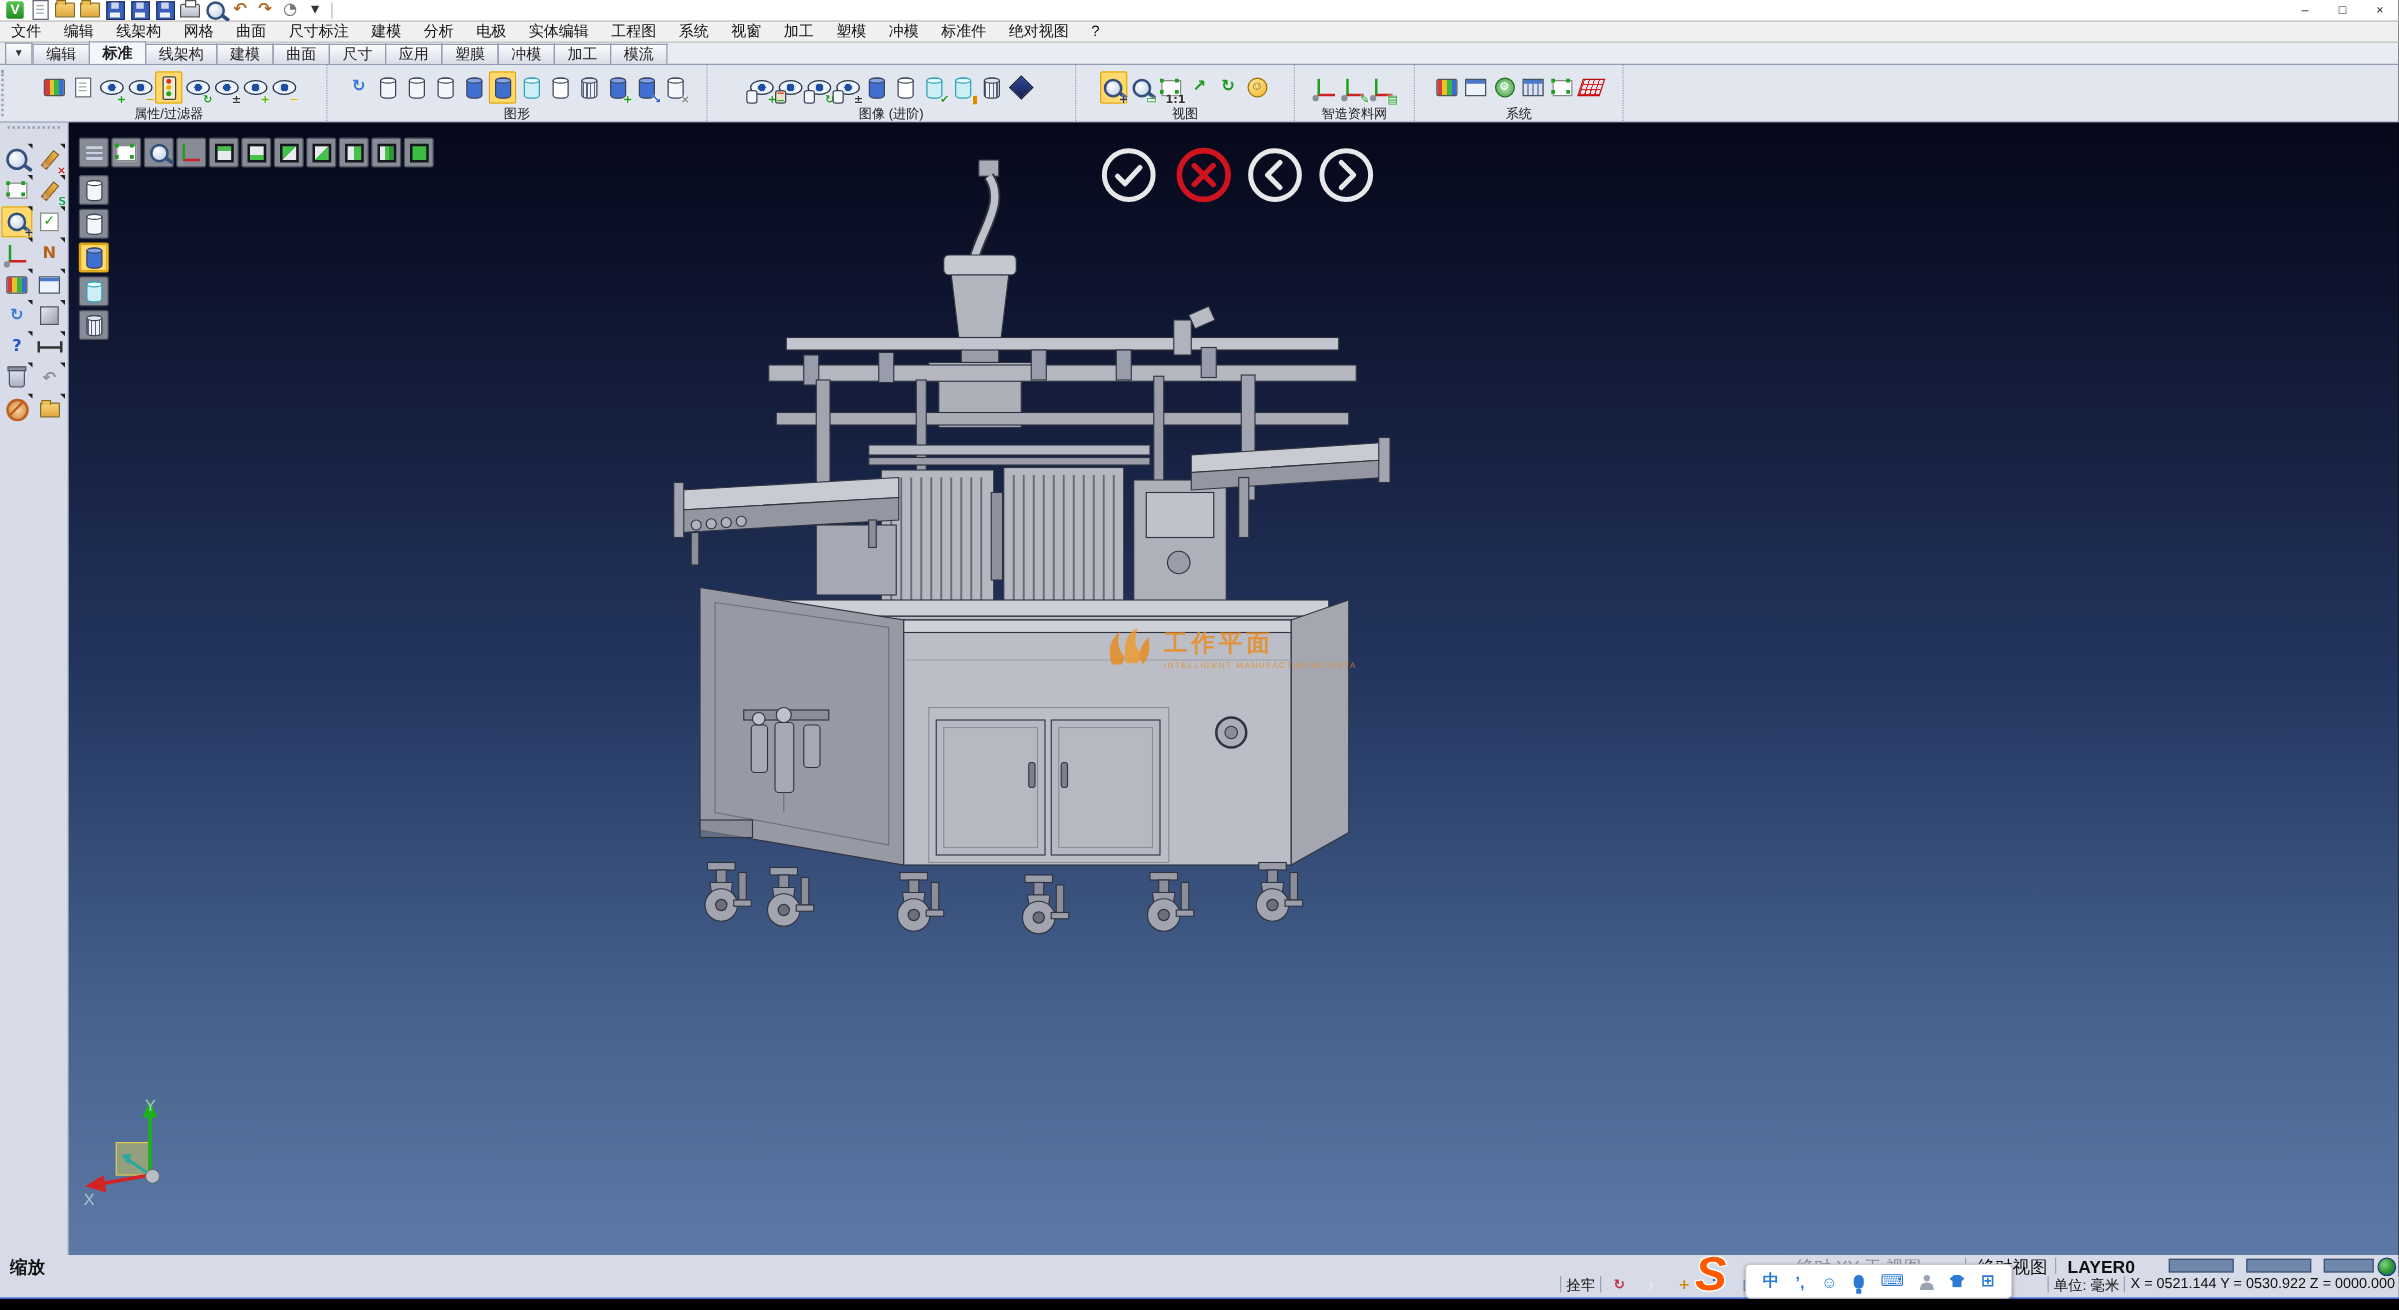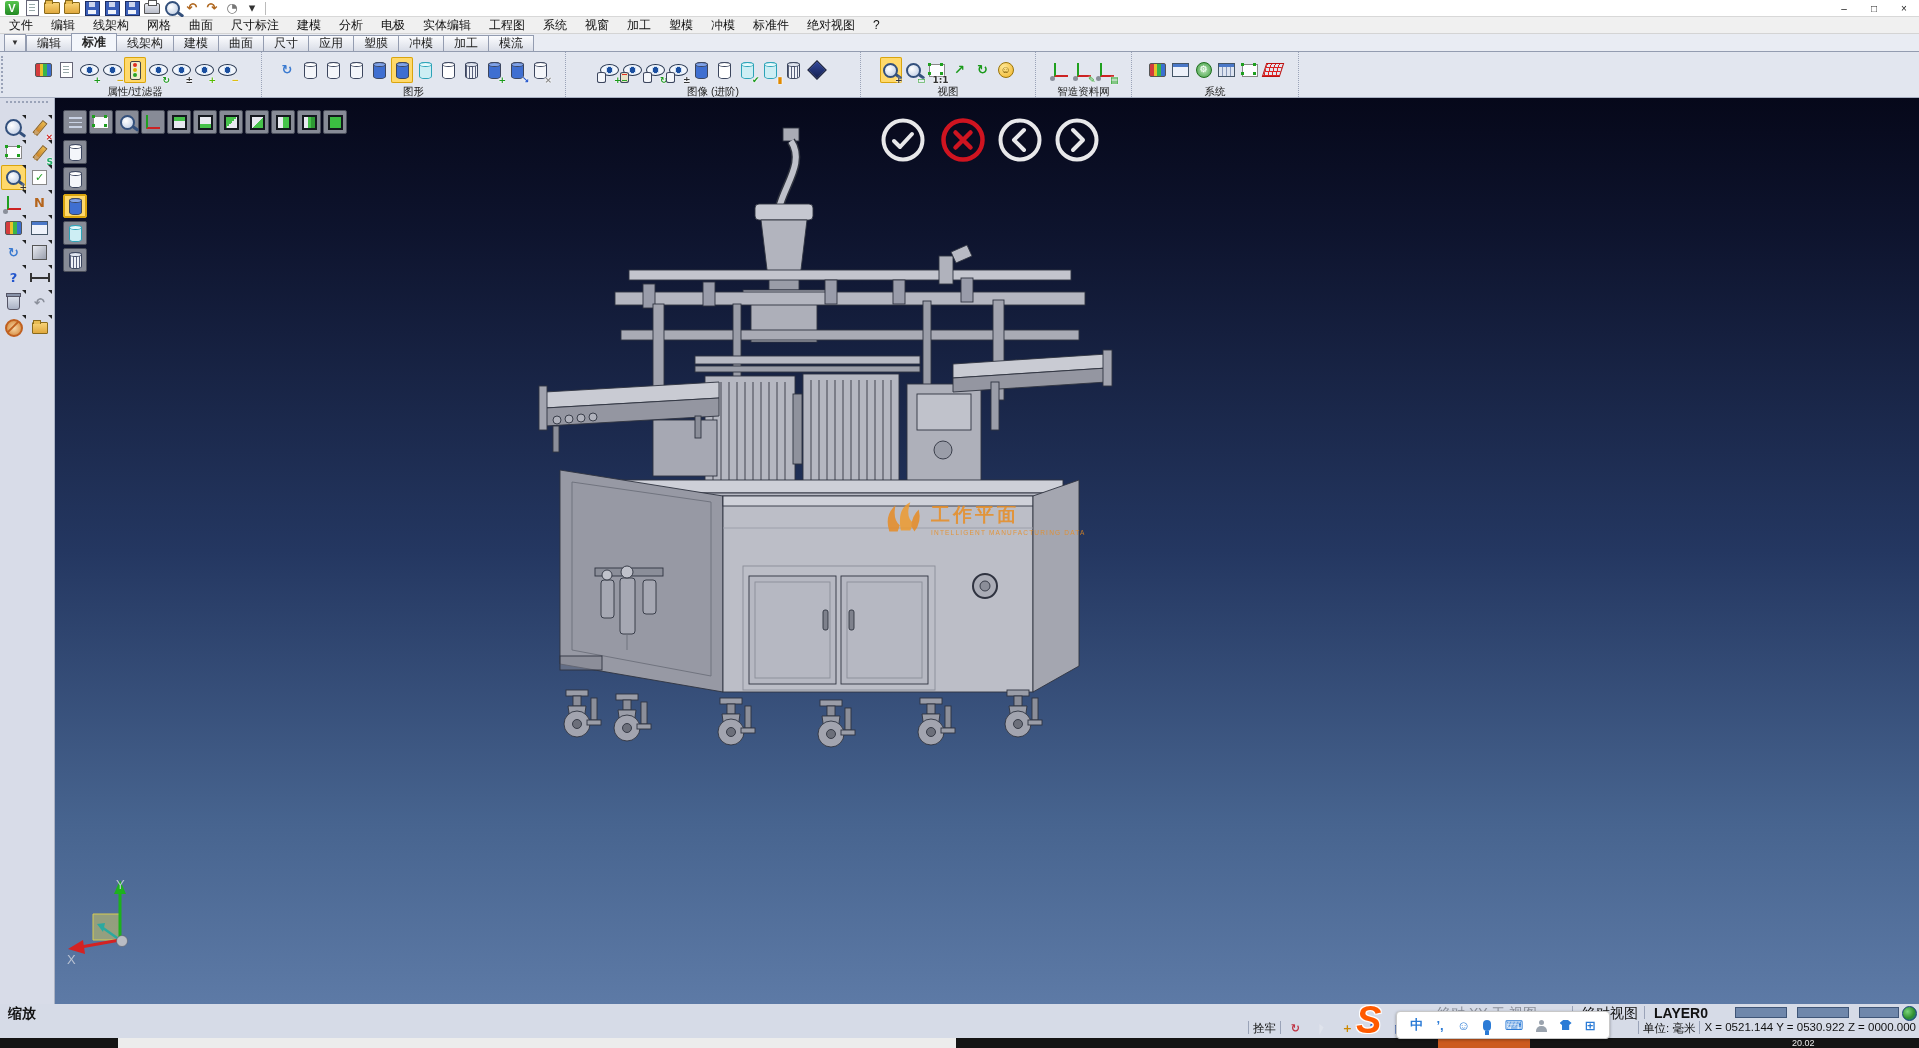--- a/index.html
+++ b/index.html
@@ -1009,19 +1009,14 @@
       <span style="font-weight:bold">’,</span>
       <span>☺</span>
       <span class="ime-mic"></span>
       <span>⌨</span>
       <span class="ime-person"></span>
       <span class="ime-shirt"></span>
       <span style="font-weight:bold">⊞</span>
     </div>
   </div>
 
-  <div class="taskbar">
-    <div class="tb-search"></div>
-    <div class="tb-orange"></div>
-    <span class="tb-clock">20.02</span>
-  </div>
 
 </div>
 
 </body></html>

